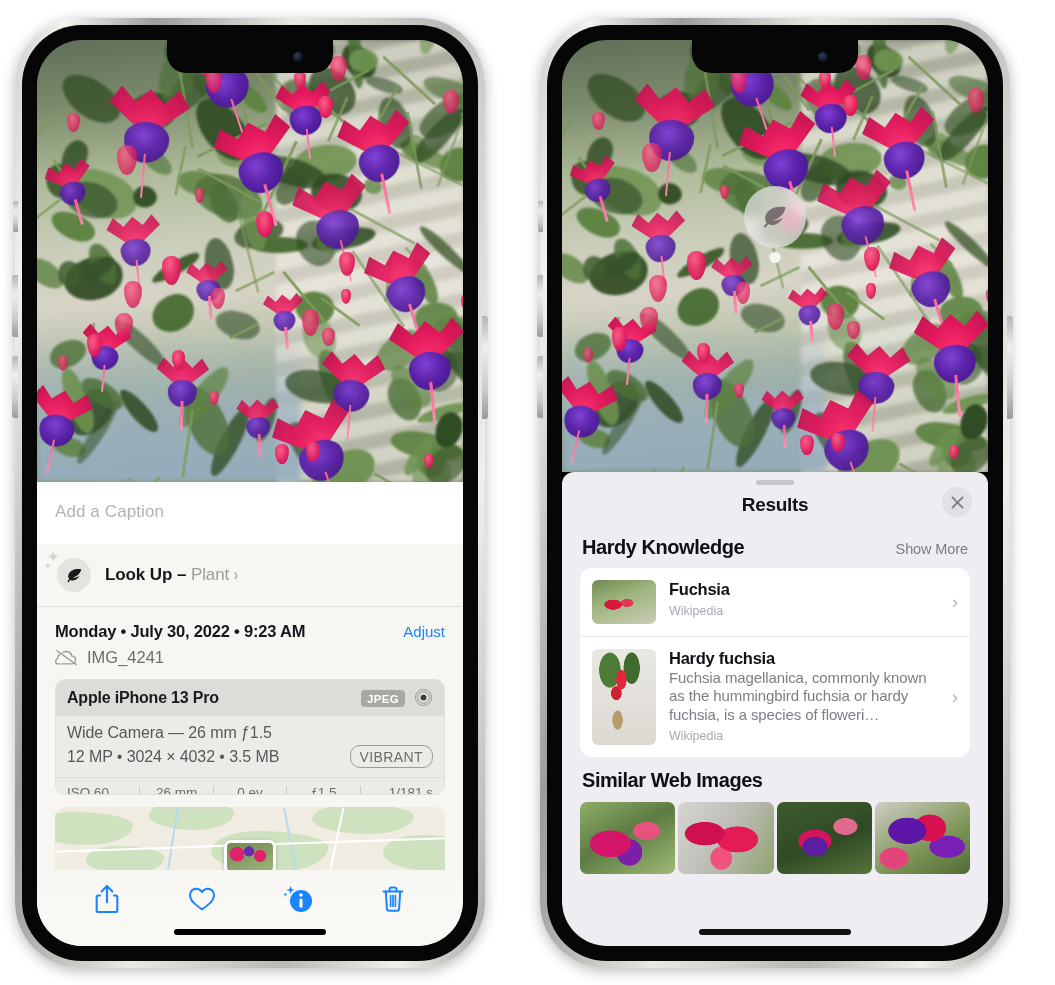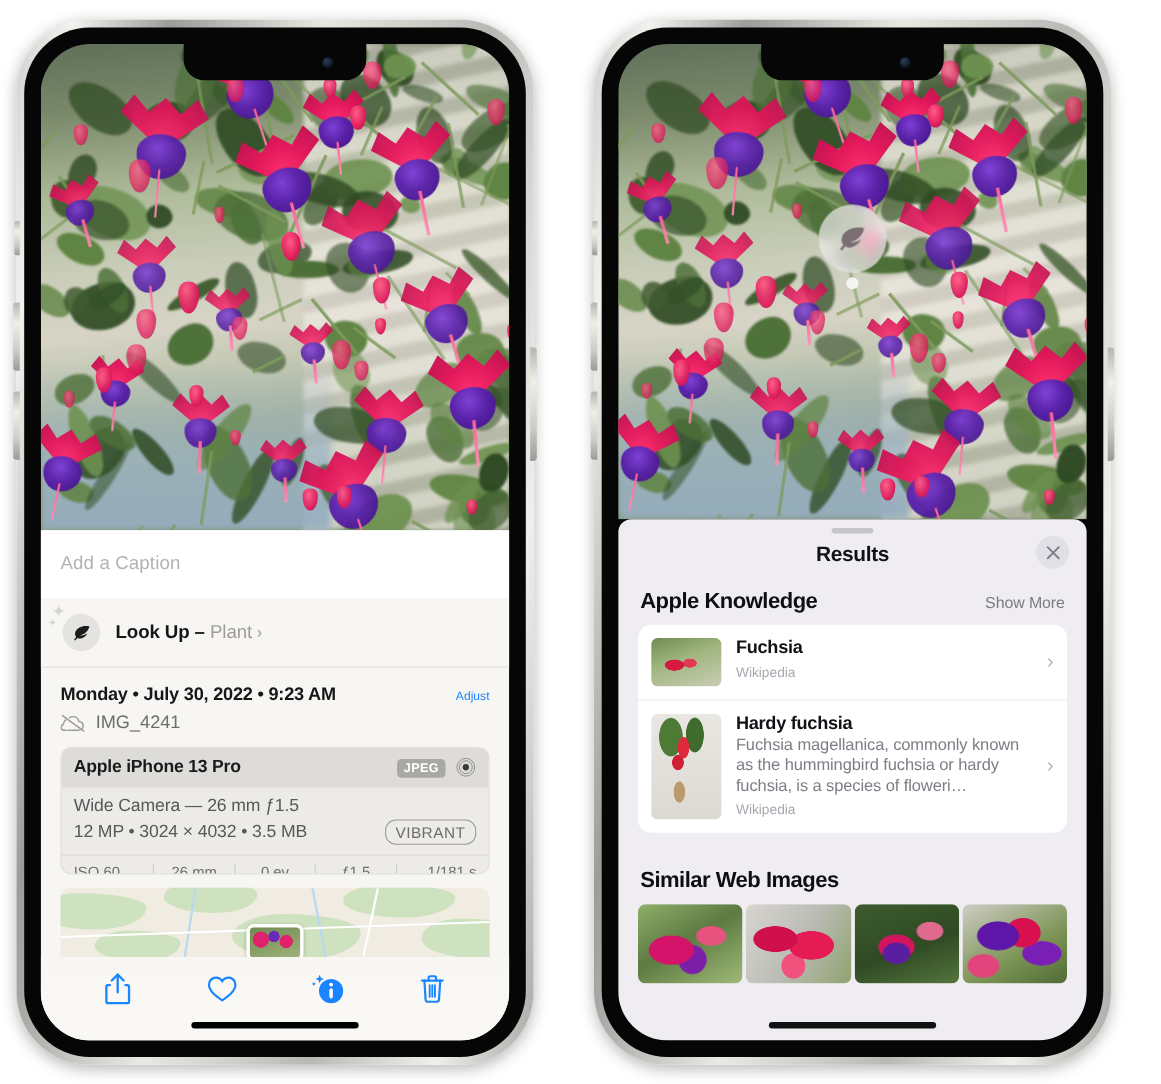--- a/index.html
+++ b/index.html
@@ -132,21 +132,21 @@
   .leaf-badge .sparkle2 { left: -13px; top: 4px; font-size: 9px; }
   .lookup-text { font-size: 17px; font-weight: 700; color: #15161a; letter-spacing: -.1px; }
   .lookup-text .sub { font-weight: 400; color: #9d9c9a; }
   .chev { color: #b9b8b5; font-size: 16px; margin-left: 4px; }
 
   .date-row {
     display: flex; align-items: baseline; justify-content: space-between;
     padding: 15px 18px 2px 18px;
   }
   .date-txt { font-size: 16.5px; font-weight: 700; color: #16171b; letter-spacing: -.2px; }
-  .adjust { font-size: 11px; color: #1a85ff; }
+  .adjust { font-size: 15px; color: #1a85ff; }
   .file-row { display: flex; align-items: center; gap: 9px; padding: 5px 18px 12px 18px; }
   .file-name { font-size: 16.5px; color: #6e6d6b; }
 
   .meta-card {
     margin: 0 18px; border-radius: 10px; overflow: hidden;
     background: #ecebe7; border: 1px solid #e0dfdb;
   }
   .meta-head {
     display: flex; align-items: center; justify-content: space-between;
     background: #dedcd8; padding: 8px 11px 9px 11px;
@@ -961,21 +961,21 @@
         <div class="res-head">
           <div class="res-title">Results</div>
           <div class="res-close">
             <svg width="15" height="15" viewBox="0 0 16 16">
               <path d="M2.6 2.6l10.8 10.8M13.4 2.6L2.6 13.4" fill="none" stroke="#7d7c84" stroke-width="1.9" stroke-linecap="round"></path>
             </svg>
           </div>
         </div>
 
         <div class="sec-head">
-          <div class="sec-title">Apple Knowledge</div>
+          <div class="sec-title">Hardy Knowledge</div>
           <div class="sec-action">Show More</div>
         </div>
 
         <div class="kb-card">
           <div class="kb-row">
             <div class="kb-thumb a tWikiA"></div>
             <div class="kb-body">
               <div class="kb-title">Fuchsia</div>
               <div class="kb-src">Wikipedia</div>
             </div>
@@ -985,21 +985,21 @@
             <div class="kb-thumb b tWikiB"></div>
             <div class="kb-body">
               <div class="kb-title">Hardy fuchsia</div>
               <div class="kb-desc">Fuchsia magellanica, commonly known as the hummingbird fuchsia or hardy fuchsia, is a species of floweri…</div>
               <div class="kb-src">Wikipedia</div>
             </div>
             <div class="kb-chev">›</div>
           </div>
         </div>
 
-        <div class="sec-head" style="padding-top:32px;padding-bottom:8px">
+        <div class="sec-head" style="padding-top:12px;padding-bottom:8px">
           <div class="sec-title">Similar Web Images</div>
         </div>
 
         <div class="swi-strip">
           <div class="swi-thumb tFuchsiaA"></div>
           <div class="swi-thumb tFuchsiaB"></div>
           <div class="swi-thumb tFuchsiaC"></div>
           <div class="swi-thumb tFuchsiaD"></div>
         </div>
 

